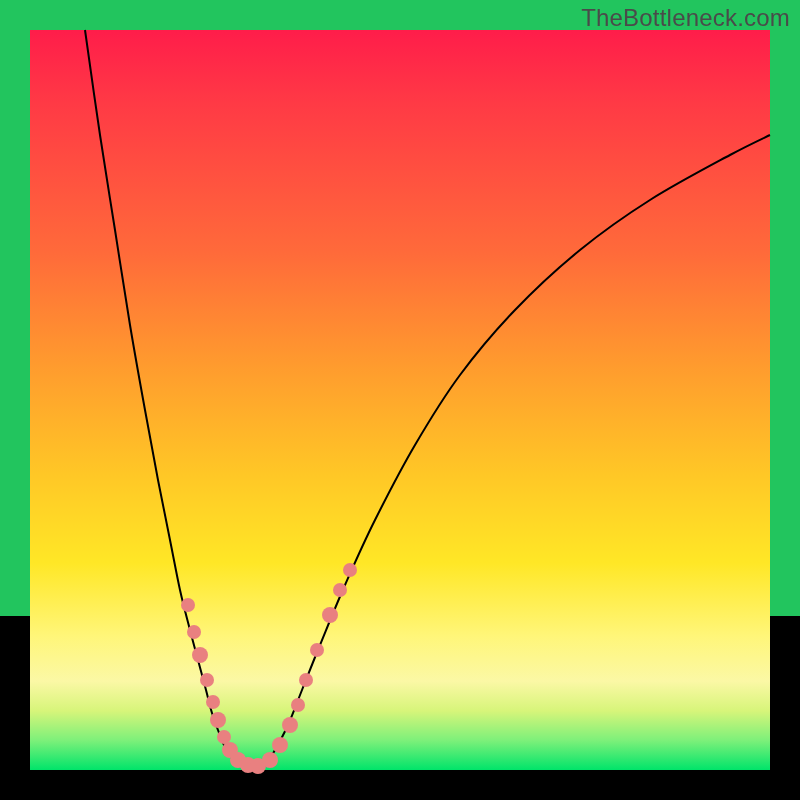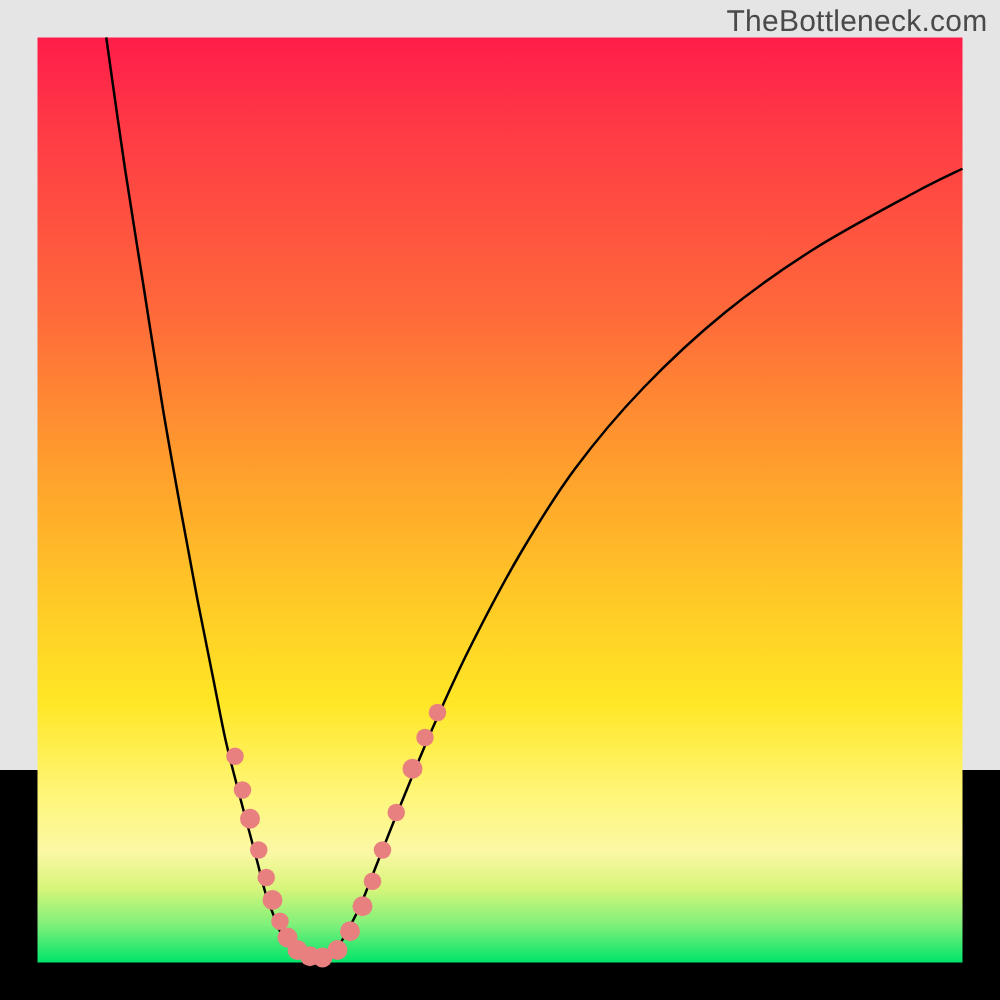--- a/index.html
+++ b/index.html
@@ -8,21 +8,21 @@
     width: 800px;
     height: 800px;
     overflow: hidden;
     background: #000;
     font-family: Arial, Helvetica, sans-serif;
   }
   .frame {
     position: relative;
     width: 800px;
     height: 616px;
-    background: #e5e5e5;
+    background: #22c55e;
   }
   .plot {
     position: absolute;
     left: 30px;
     top: 30px;
     width: 740px;
     height: 740px;
     
     background: linear-gradient(
       to bottom,

